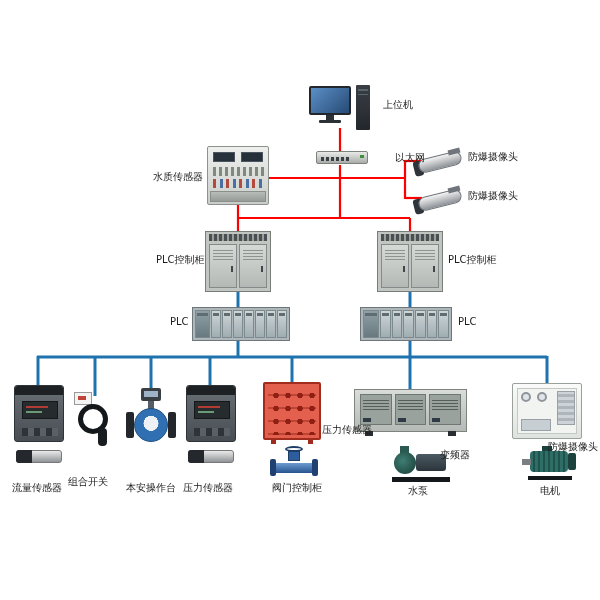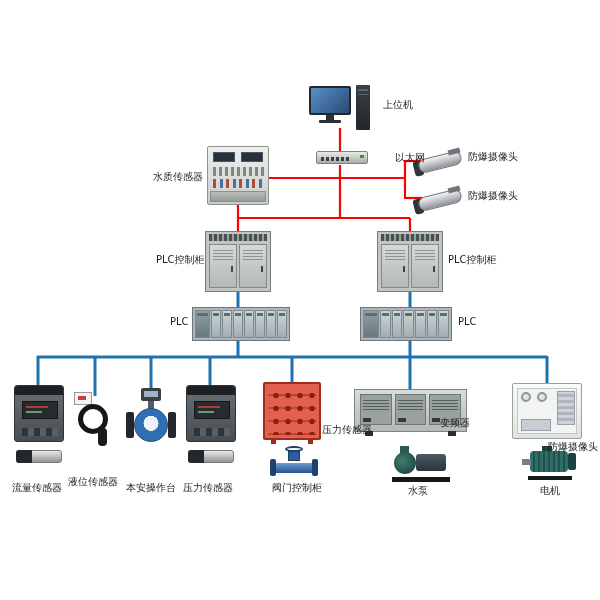--- a/index.html
+++ b/index.html
@@ -309,23 +309,23 @@
   <span class="lbl" style="left:383px;top:100px">上位机</span>
   <span class="lbl" style="left:395px;top:153px">以太网</span>
   <span class="lbl" style="left:153px;top:172px">水质传感器</span>
   <span class="lbl" style="left:468px;top:152px">防爆摄像头</span>
   <span class="lbl" style="left:468px;top:191px">防爆摄像头</span>
   <span class="lbl" style="left:156px;top:255px">PLC控制柜</span>
   <span class="lbl" style="left:448px;top:255px">PLC控制柜</span>
   <span class="lbl" style="left:170px;top:317px">PLC</span>
   <span class="lbl" style="left:458px;top:317px">PLC</span>
   <span class="lbl" style="left:12px;top:483px">流量传感器</span>
-  <span class="lbl" style="left:68px;top:477px">液位传感器</span>
+  <span class="lbl" style="left:68px;top:477px">组合开关</span>
   <span class="lbl" style="left:126px;top:483px">本安操作台</span>
   <span class="lbl" style="left:183px;top:483px">压力传感器</span>
   <span class="lbl" style="left:322px;top:425px">压力传感器</span>
   <span class="lbl" style="left:272px;top:483px">阀门控制柜</span>
-  <span class="lbl" style="left:440px;top:418px">变频器</span>
+  <span class="lbl" style="left:440px;top:450px">变频器</span>
   <span class="lbl" style="left:408px;top:486px">水泵</span>
   <span class="lbl" style="left:548px;top:442px">防爆摄像头</span>
   <span class="lbl" style="left:540px;top:486px">电机</span>
 
 </div>
 
 </body></html>

